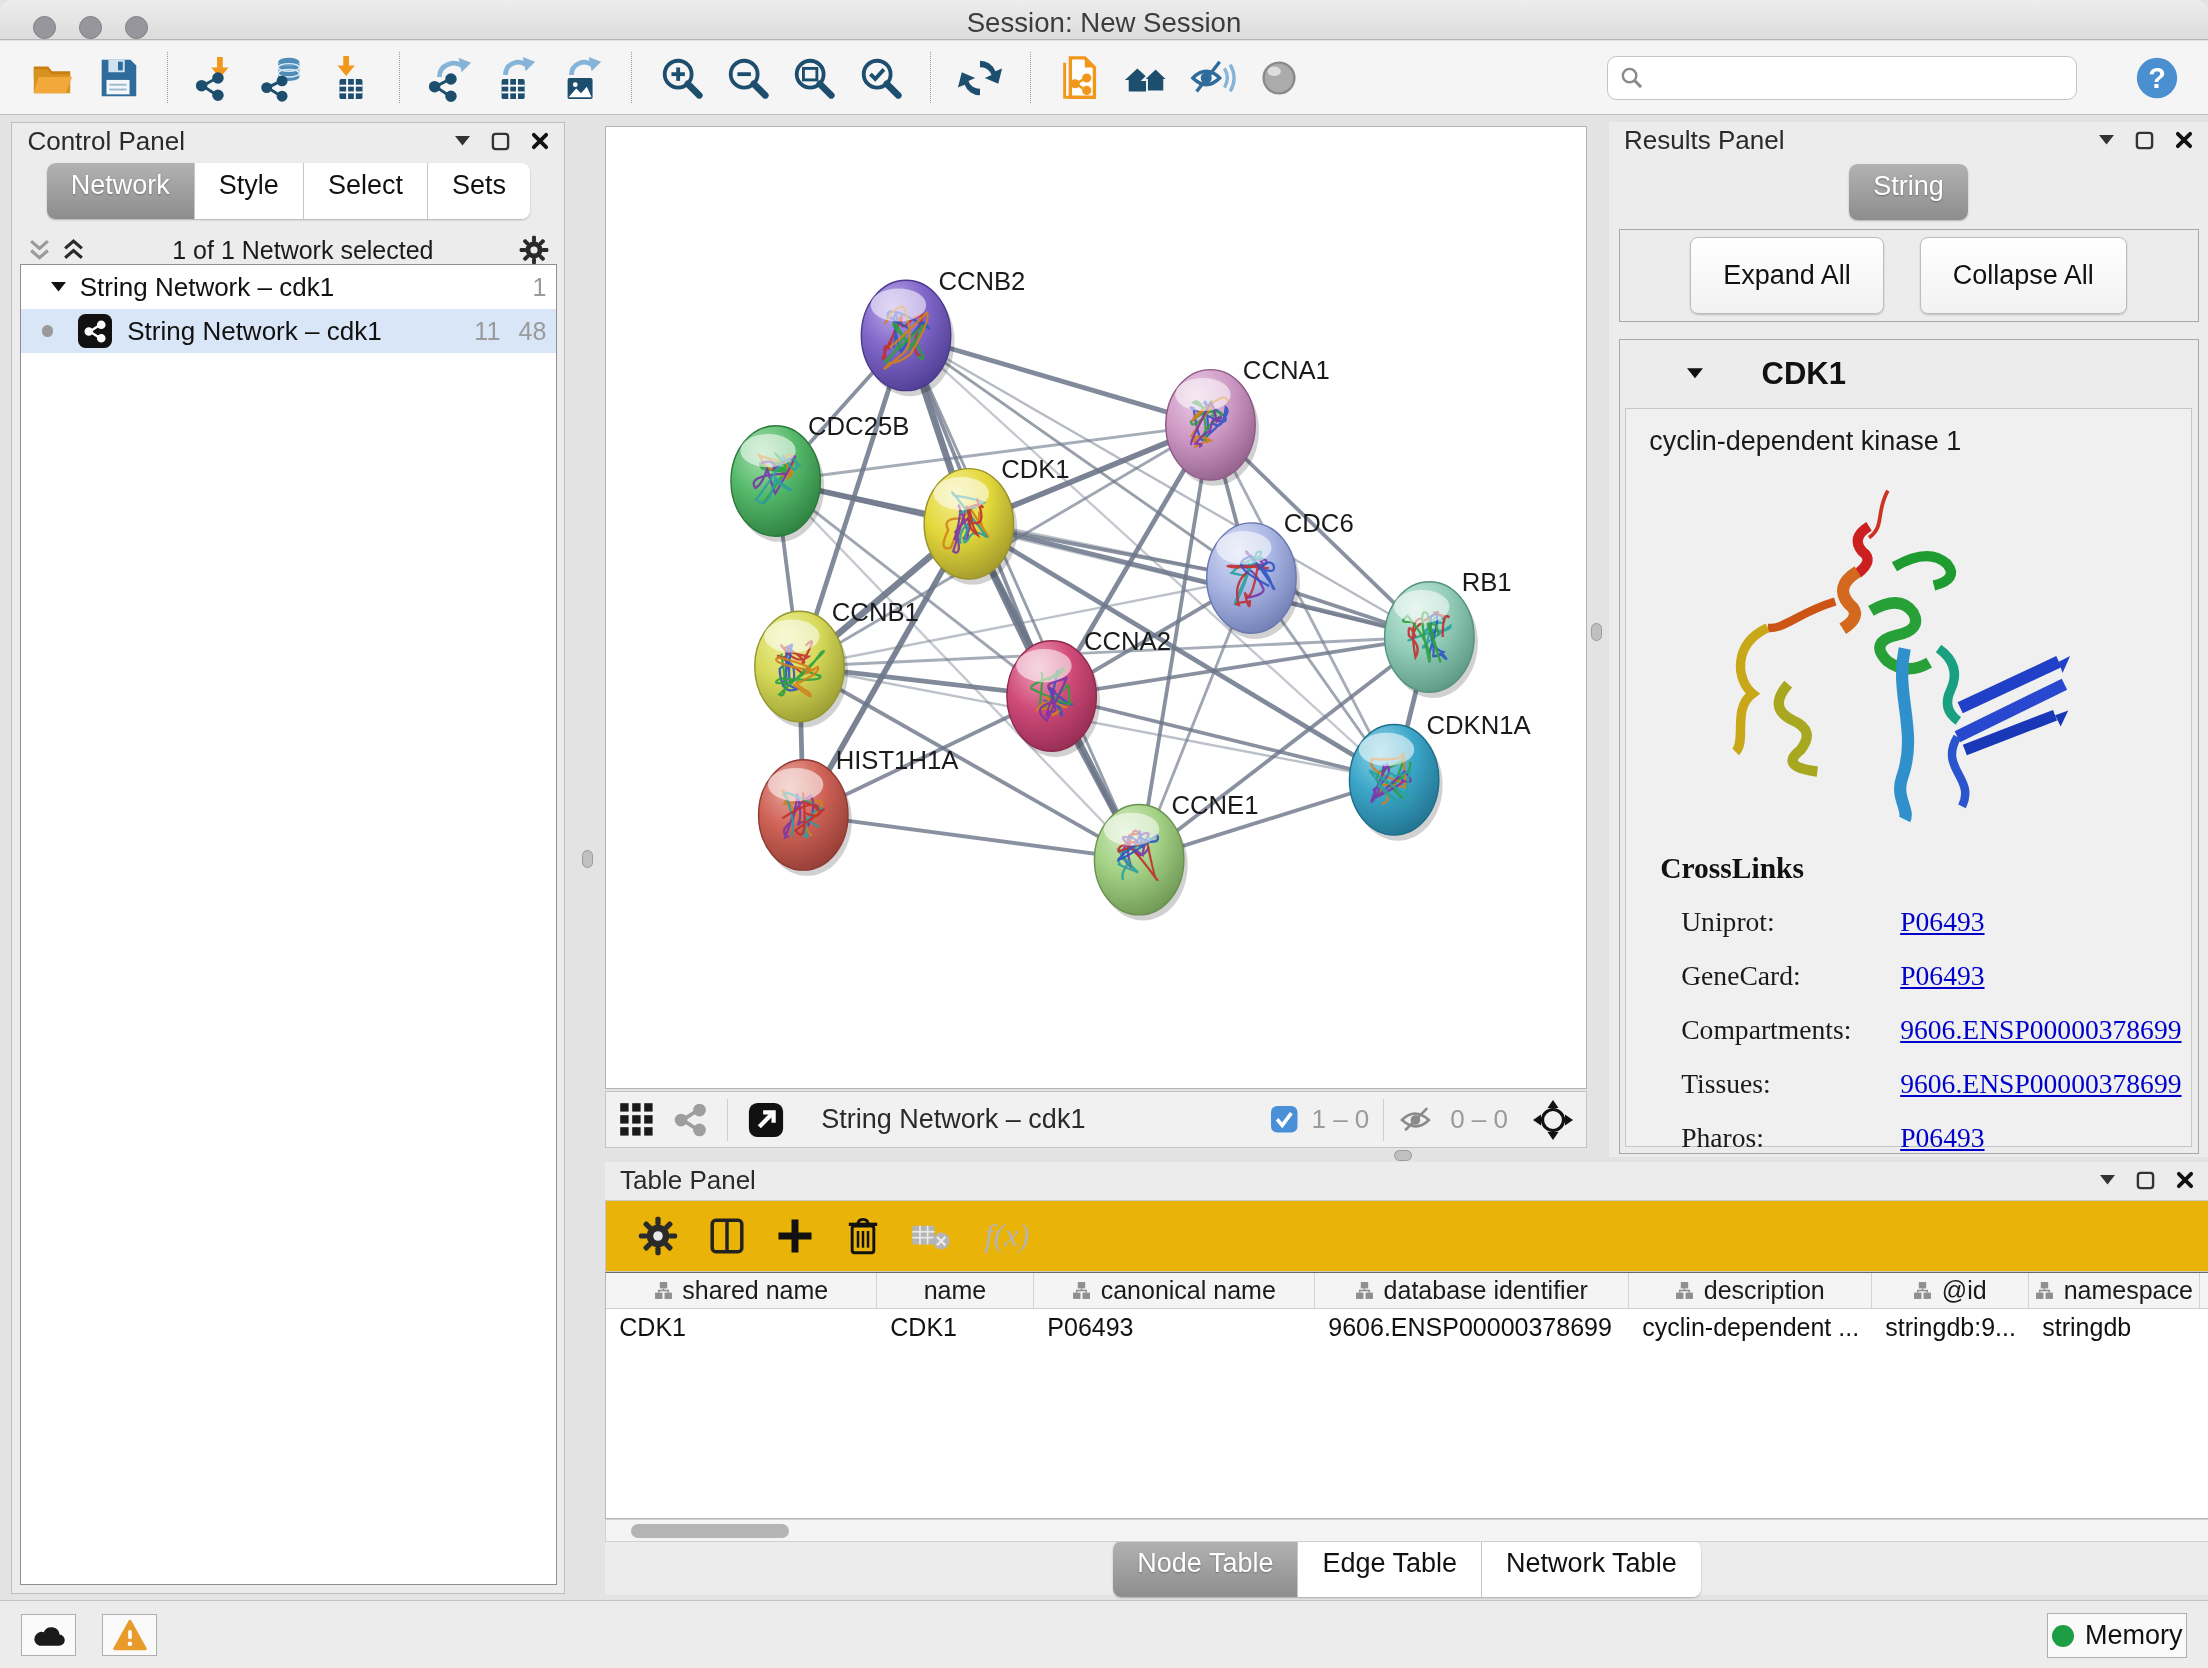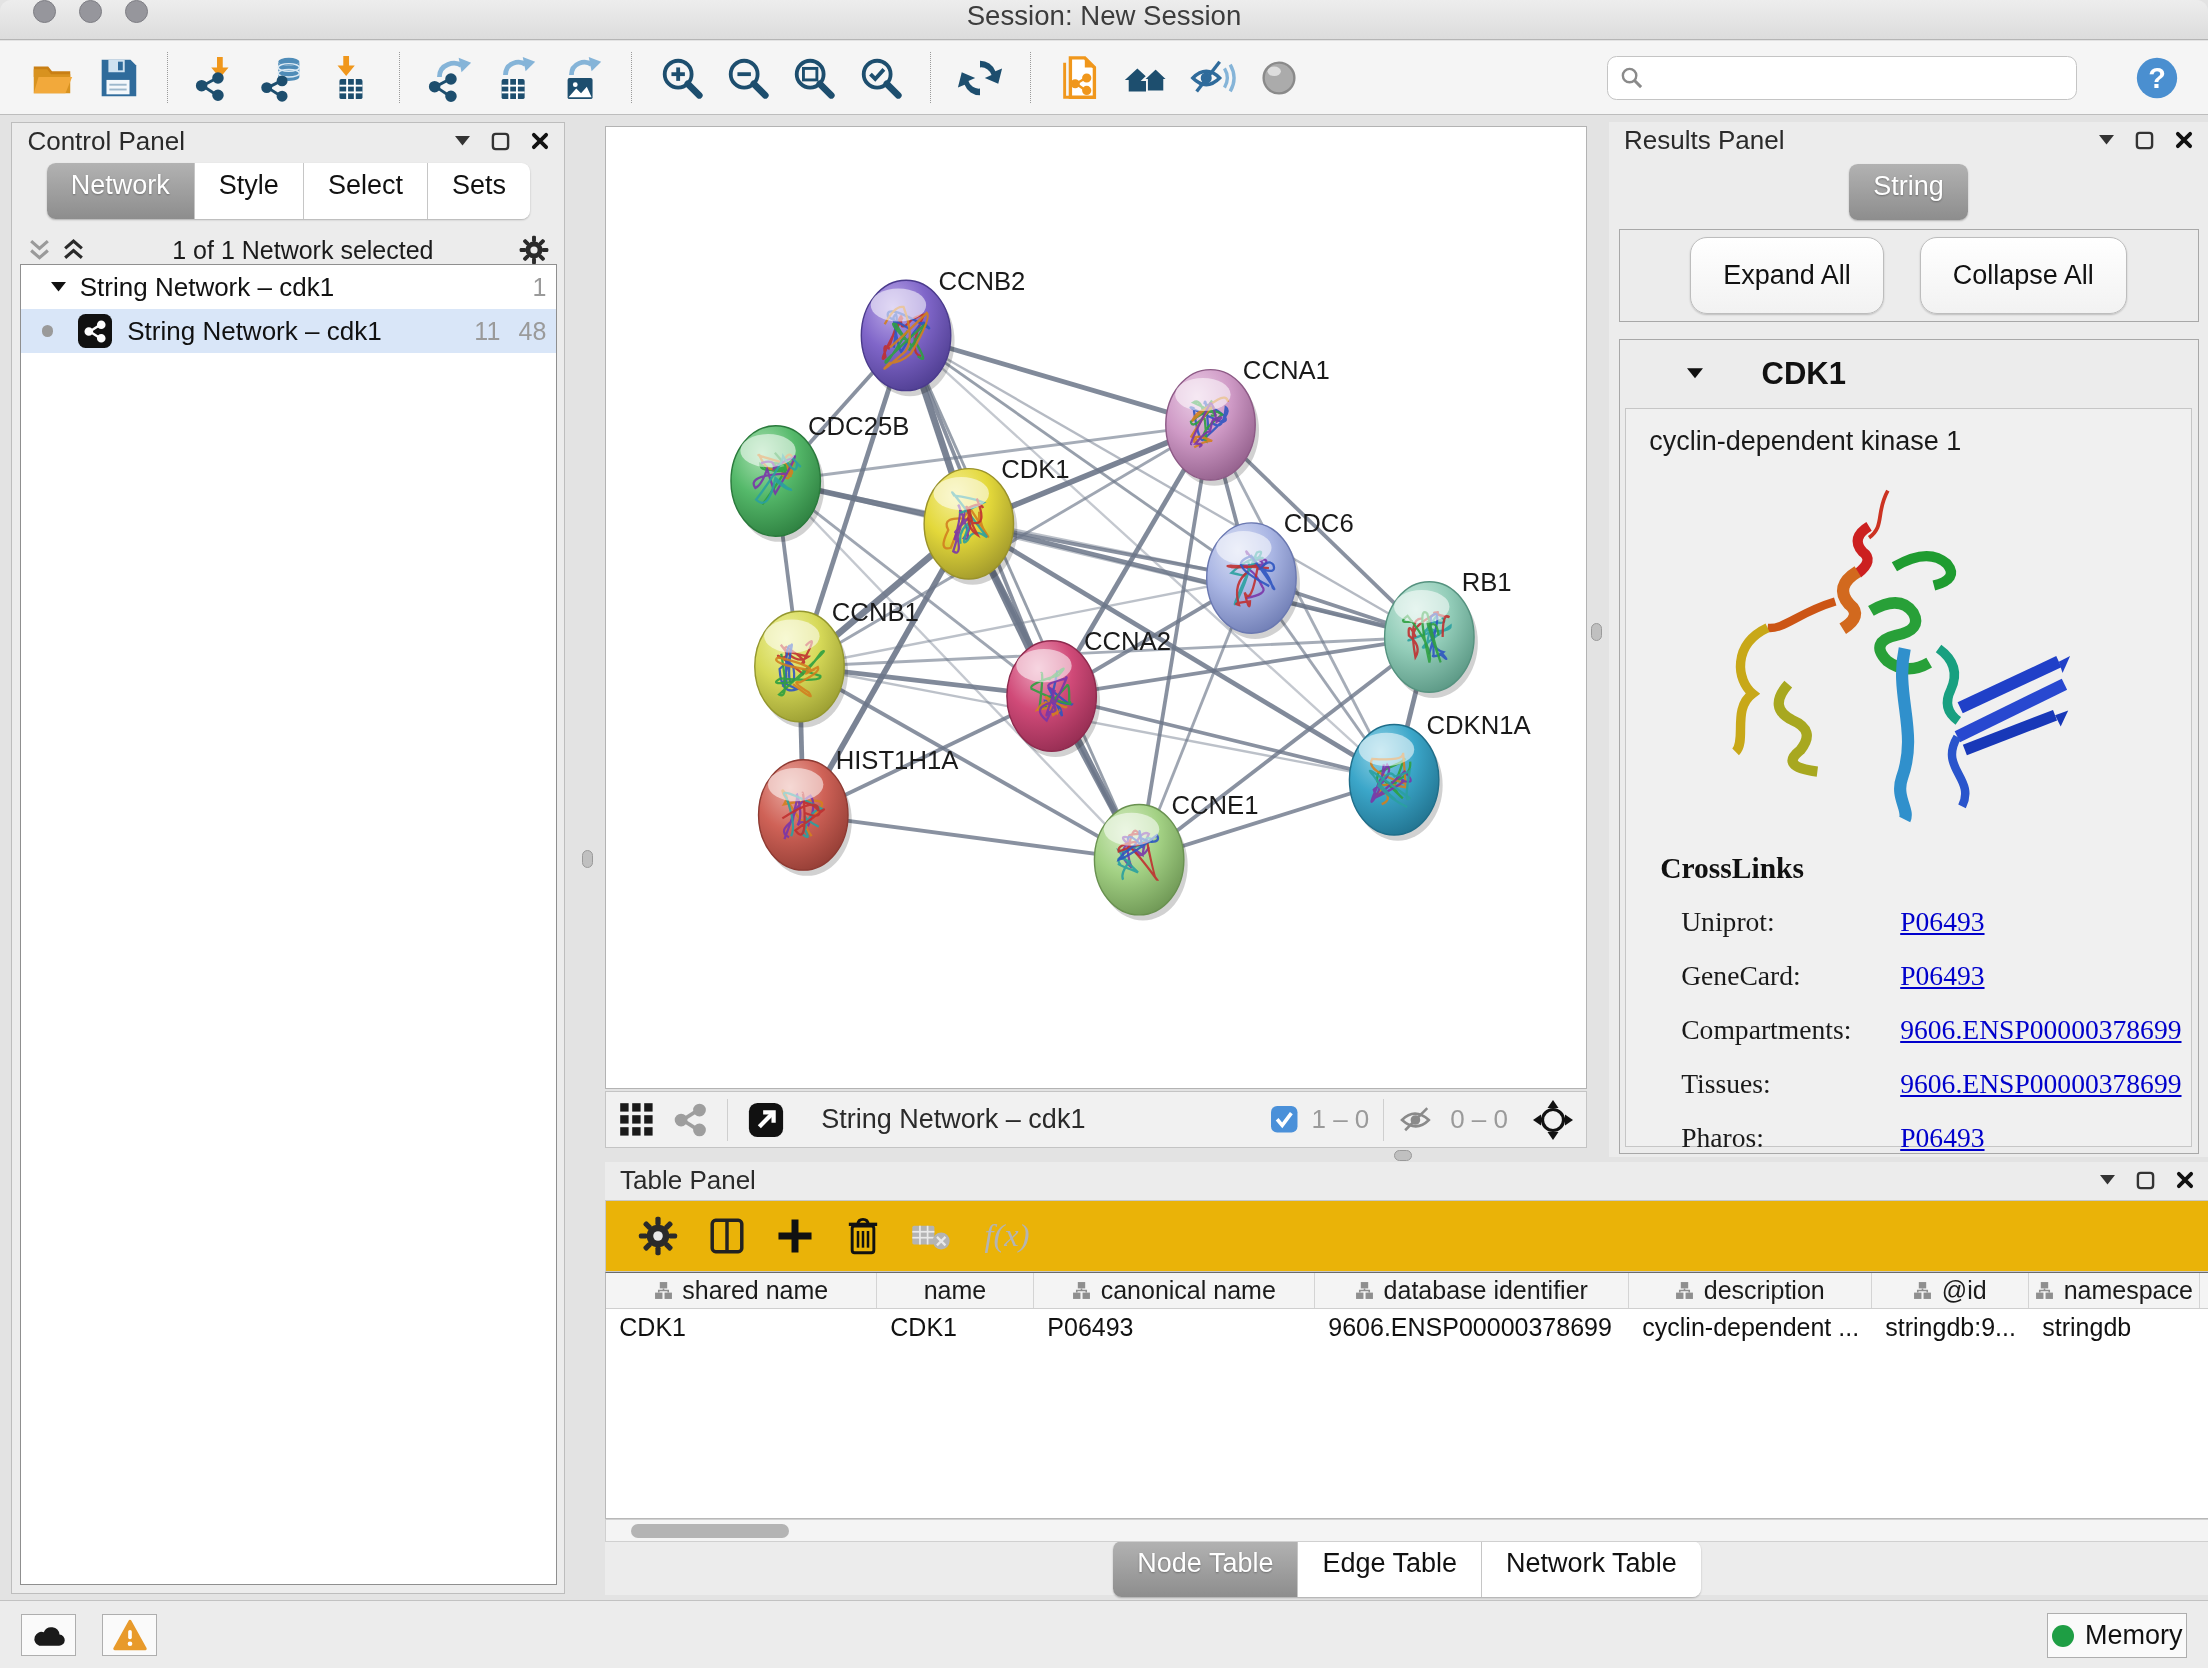--- a/index.html
+++ b/index.html
@@ -3,21 +3,21 @@
 <meta charset="utf-8">
 <style>
   * { margin:0; padding:0; box-sizing:border-box; }
   html,body { background:#d8d8d8; }
   body { font-family:"Liberation Sans", sans-serif; }
   .window { position:relative; width:2208px; height:1668px; background:#e3e3e3; overflow:hidden; }
 
   
   .titlebar { position:absolute; left:0; top:0; width:2208px; height:40px;
     background:linear-gradient(#ededed,#dcdcdc); border-bottom:1px solid #b5b5b5;
-    border-radius:11.4px 11.4px 0 0; display:flex; align-items:flex-start;padding-left:16px; }
+    border-radius:11.4px 11.4px 0 0; display:flex; align-items:flex-end;padding-left:16px; }
   .traffic { display:flex; gap:23px; margin-left:17px; }
   .traffic .dot { width:23px; height:23px; border-radius:50%; background:#96969c; border:1.4px solid #7e7e84; }
   .win-title { position:absolute; left:0; right:0; text-align:center; font-size:27.6px; color:#3c3c3c; }
 
   
   .toolbar { position:absolute; left:0; top:41px; width:2208px; height:74px; background:#f5f5f5;
     border-bottom:1.9px solid #bdbdbd; display:flex; align-items:center; padding:0 25px; gap:13.3px; }
   .tbtn { width:53px; height:55px; display:flex; align-items:center; justify-content:center; border-radius:5.7px; }
   .tbtn svg { width:48px; height:48px; }
   .tb-sep { height:51px; border-left:1.9px dotted #9a9a9a; margin:0 9.5px; }
@@ -58,21 +58,21 @@
   .nt-count { font-size:26px; color:#9a9a9a; }
   .nt-right { margin-left:auto; display:flex; align-items:center; gap:13.3px; }
 
   .handle-dot { position:absolute; background:#c0c0c0; border:1px solid #9a9a9a; border-radius:9.5px; }
 
   
   .results-panel { position:absolute; left:1609px; top:122px; width:599px; height:1035px; background:#ececec; }
   .rp-tab-row { display:flex; justify-content:center; margin-top:5.7px; }
   .rp-box1 { margin:9.5px 9.5px 0; border:1px solid #a8a8a8; background:#ececec; height:93px;
     display:flex; align-items:center; justify-content:center; gap:36px; }
-  .rp-btn { background:linear-gradient(#ffffff,#f2f2f2); border:1px solid #bdbdbd; border-radius:17px;
+  .rp-btn { background:linear-gradient(#ffffff,#f2f2f2); border:1px solid #bdbdbd; border-radius:8px;
     font-size:27px; color:#111; padding:22px 32px; box-shadow:0 1px 1.9px rgba(0,0,0,.2); }
   .rp-box2 { position:absolute; left:9.5px; right:9.5px; top:217px; bottom:2.9px; border:1px solid #a8a8a8; background:#ececec; }
   .gene-head { height:68px; display:flex; align-items:center; padding-left:67px; gap:59px; }
   .gene-symbol { font-size:31px; font-weight:bold; color:#111; }
   .section-body { position:absolute; left:5.7px; right:5.7px; top:68px; bottom:5.7px; background:#f0f0f0; border:1px solid #c6c6c6; }
   .gene-desc { font-size:27px; color:#1a1a1a; padding:17px 0 0 23px; }
   .protein-wrap { display:flex; justify-content:center; margin-top:13.3px; }
   .crosslinks { font-family:"Liberation Serif", serif; padding:25px 0 0 55px; }
   .xl-title { font-size:29.5px; font-weight:bold; color:#111; margin-bottom:9.5px; margin-left:-21px; }
   .xl-row { display:flex; font-size:27.6px; height:54px; align-items:center; }

